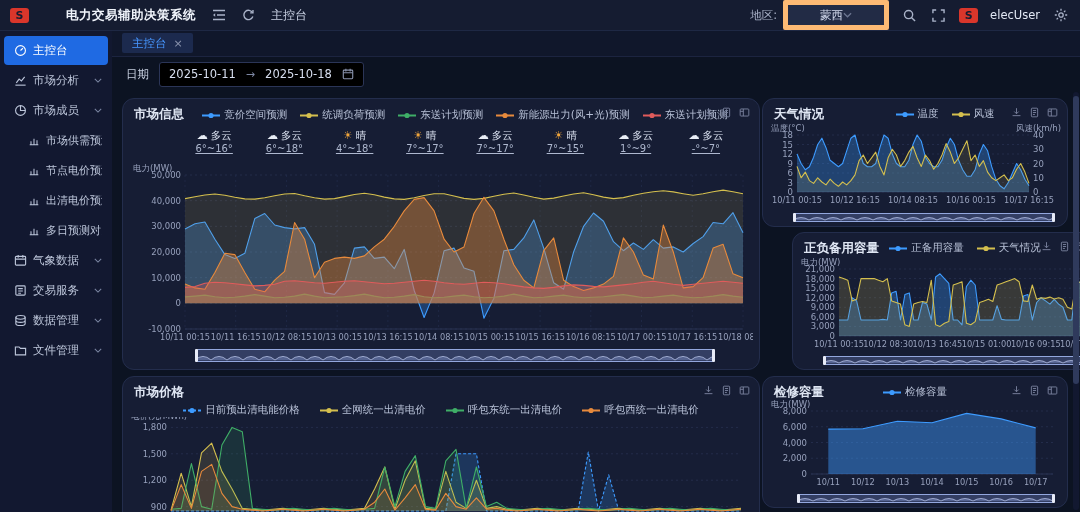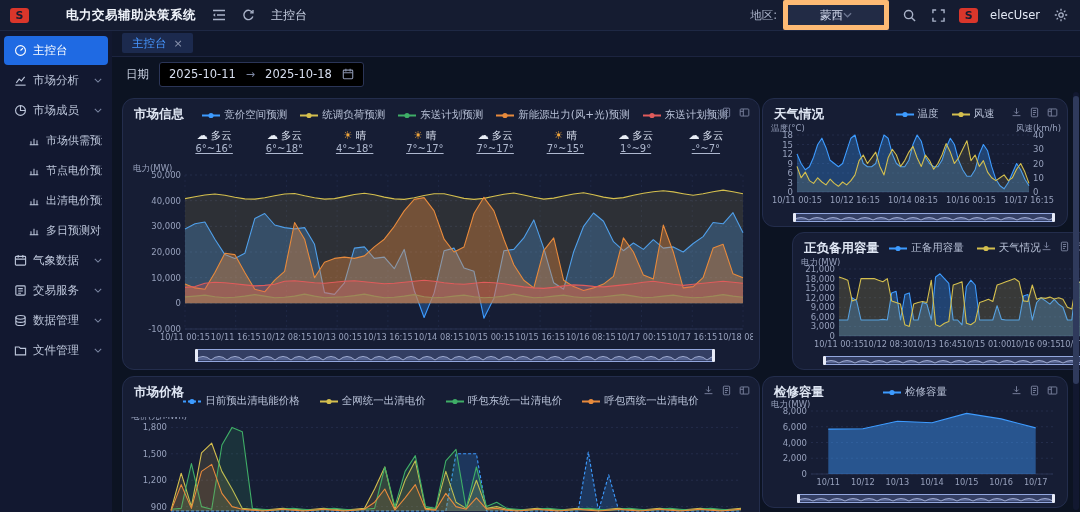--- a/index.html
+++ b/index.html
@@ -62,21 +62,21 @@
   #p-reserve{left:680px;top:202px;width:304px;height:136px;}
   #p-price  {left:10px; top:346px;width:636px;height:176px;}
   #p-maint  {left:650px;top:346px;width:304px;height:130px;}
   #lg-market{top:9px;margin-left:48px;}  #c-market{top:62px;left:6px;right:6px;bottom:24px;}
   #ws-market{top:30px;left:56px;right:18px;height:30px;}
   #sl-market{left:72px;right:44px;bottom:7px;height:13px;}
   #lg-weather{top:8px;padding-left:60px;} #c-weather{top:22px;left:4px;right:4px;bottom:20px;}
   #sl-weather{left:30px;right:12px;bottom:4px;height:9px;}
   #lg-reserve{top:8px;padding-left:40px;} #c-reserve{top:24px;left:4px;right:4px;bottom:20px;}
   #sl-reserve{left:30px;right:12px;bottom:4px;height:9px;}
-  #lg-price{top:17px;gap:20px;} #c-price{top:40px;left:4px;right:8px;height:150px;}
+  #lg-price{top:26px;gap:20px;} #c-price{top:40px;left:4px;right:8px;height:150px;}
   #lg-maint{top:8px;} #c-maint{top:22px;left:4px;right:4px;bottom:20px;}
   #sl-maint{left:34px;right:12px;bottom:4px;height:9px;}
   
   .vscroll{position:absolute;right:1px;top:62px;bottom:2px;width:6px;background:#121830;border-radius:3px;z-index:4;}
   .vthumb{position:absolute;top:4px;height:288px;width:6px;background:#2f3a5c;border-radius:3px;cursor:pointer;}
 </style>
 </head>
 <body>
 
 <div class="topbar">

